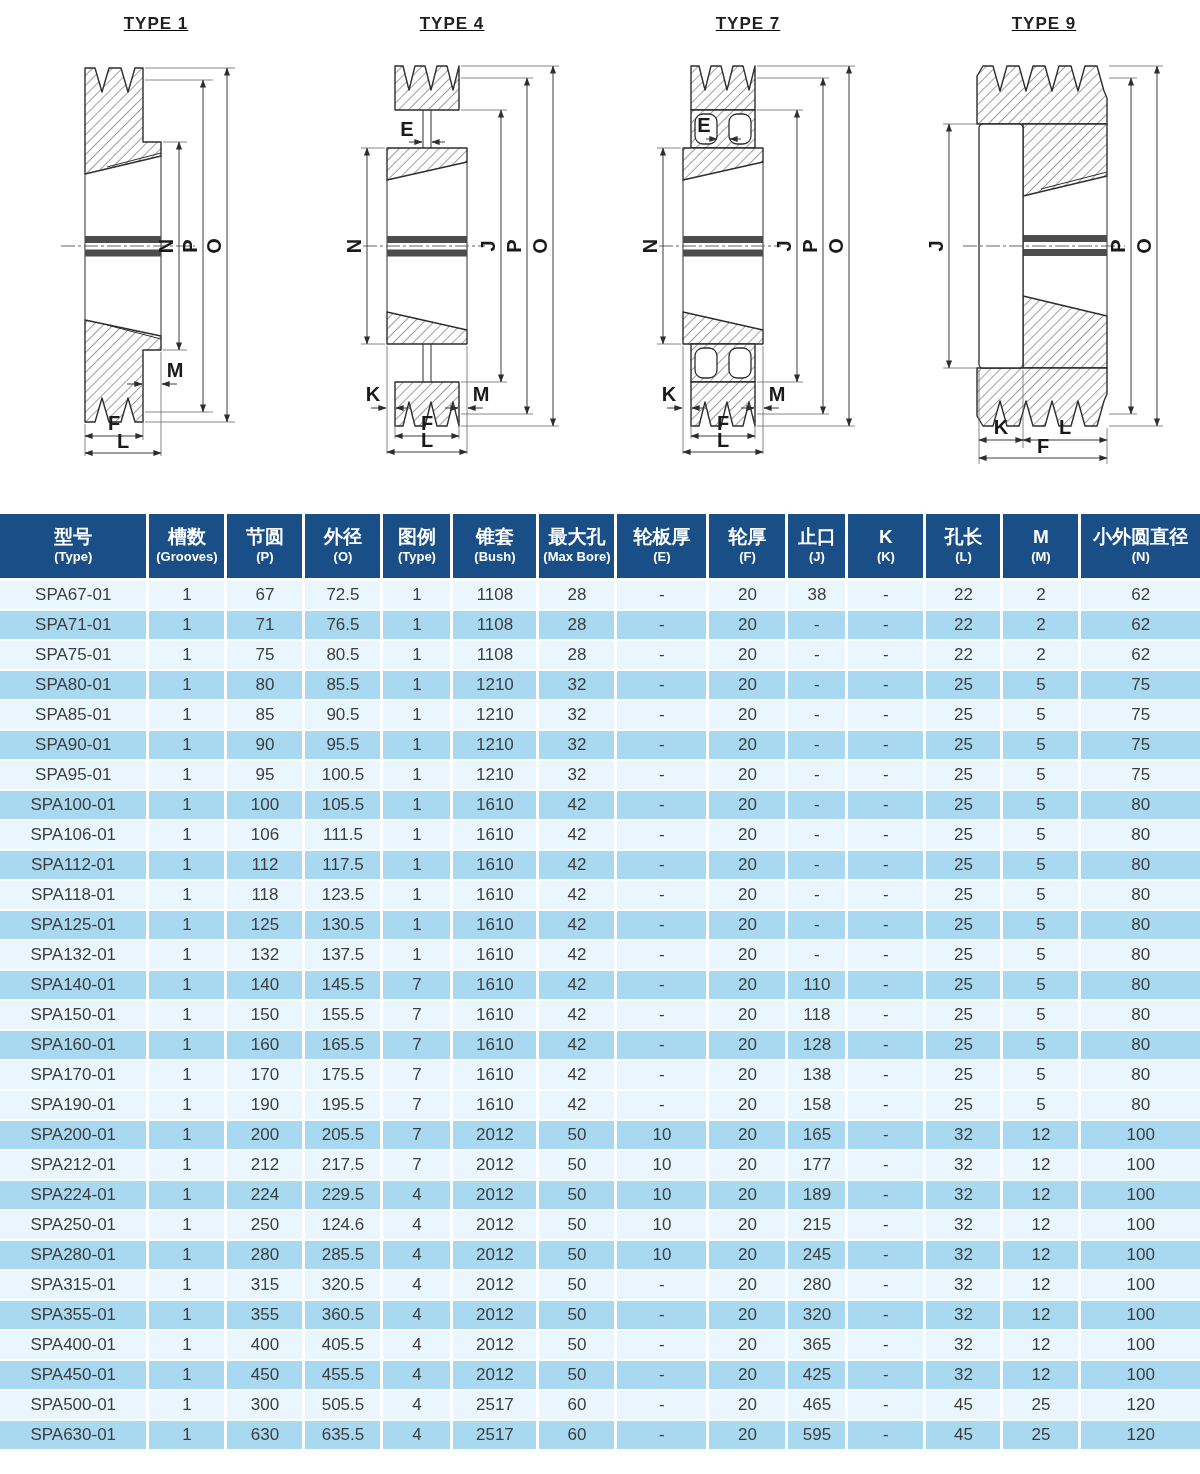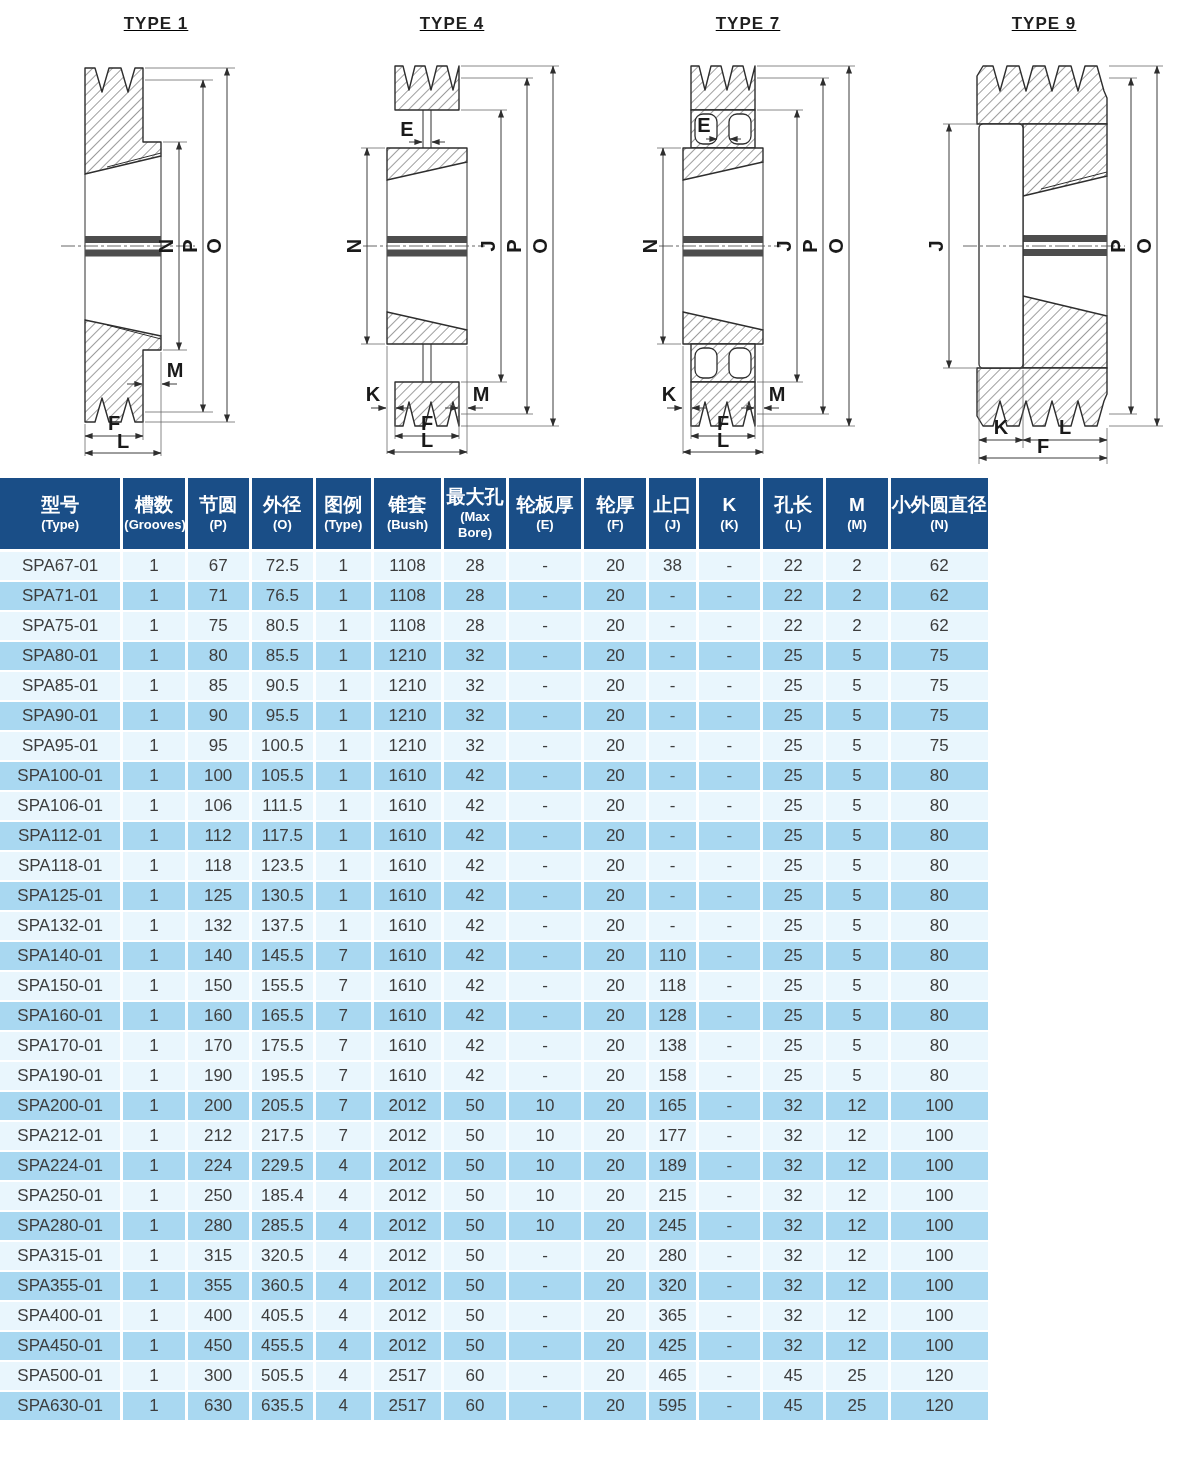--- a/index.html
+++ b/index.html
@@ -37,23 +37,24 @@
   svg .white  { fill: #ffffff; stroke: #2e2e2e; stroke-width: 1.3; }
   svg .band   { fill: #4d4d4d; stroke: none; }
   svg .thin   { stroke: #2e2e2e; stroke-width: 1; fill: none; }
   svg .cl     { stroke: #555; stroke-width: 0.9; stroke-dasharray: 14 3 3 3; fill: none; }
   svg .ext    { stroke: #6a6a6a; stroke-width: 0.8; fill: none; }
   svg .dim    { stroke: #3c3c3c; stroke-width: 1; fill: none; }
   svg text    { font-family: "Liberation Sans", sans-serif; font-size: 20px; font-weight: 600; fill: #1a1a1a; }
 
   
   table.spec {
-    width: 988px;
+    width: 1200px;
     border-collapse: collapse;
     table-layout: fixed;
+    margin-top: 36px;
   }
   table.spec th {
     background: #1a4e87;
     color: #ffffff;
     text-align: center;
     vertical-align: middle;
     padding: 7px 1px 8px 1px;
     border-right: 3px solid #fff;
     border-bottom: 3px solid #fff;
     height: 65px;
@@ -705,21 +706,21 @@
           <td>189</td>
           <td>-</td>
           <td>32</td>
           <td>12</td>
           <td>100</td>
         </tr>
         <tr class="row-pale">
           <td>SPA250-01</td>
           <td>1</td>
           <td>250</td>
-          <td>185.4</td>
+          <td>124.6</td>
           <td>4</td>
           <td>2012</td>
           <td>50</td>
           <td>10</td>
           <td>20</td>
           <td>215</td>
           <td>-</td>
           <td>32</td>
           <td>12</td>
           <td>100</td>

